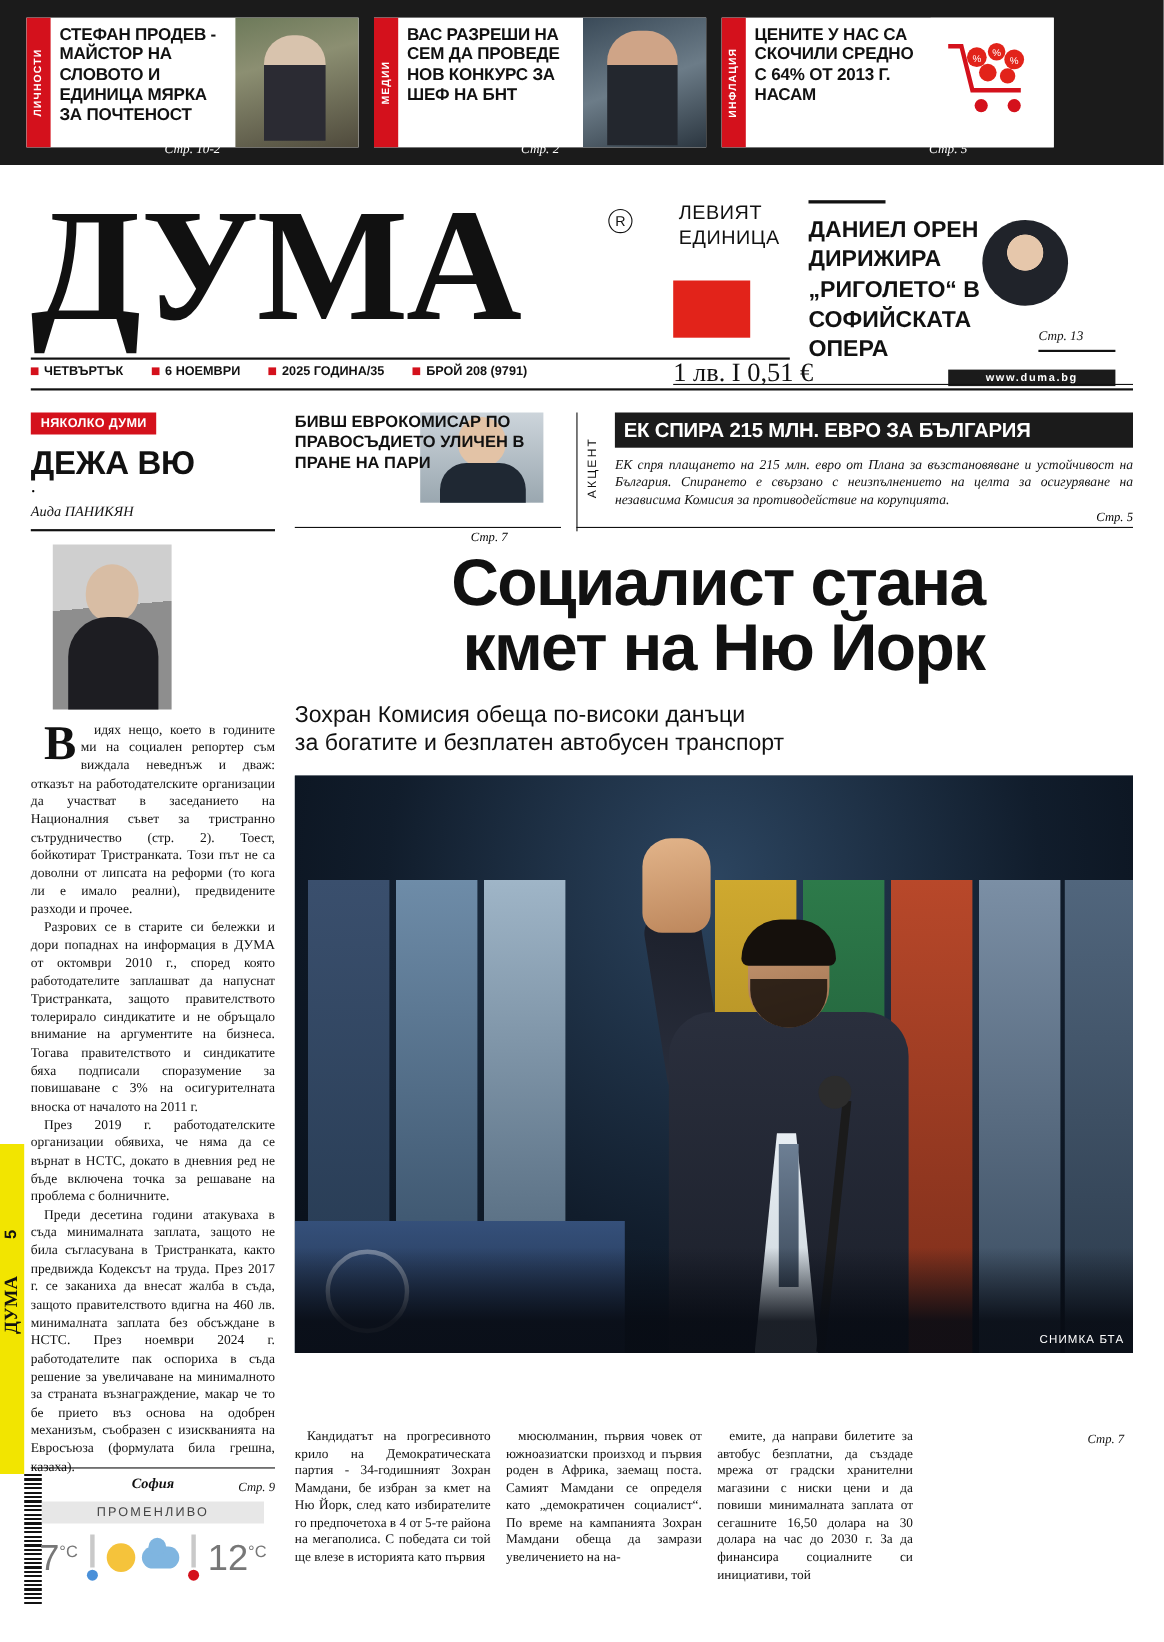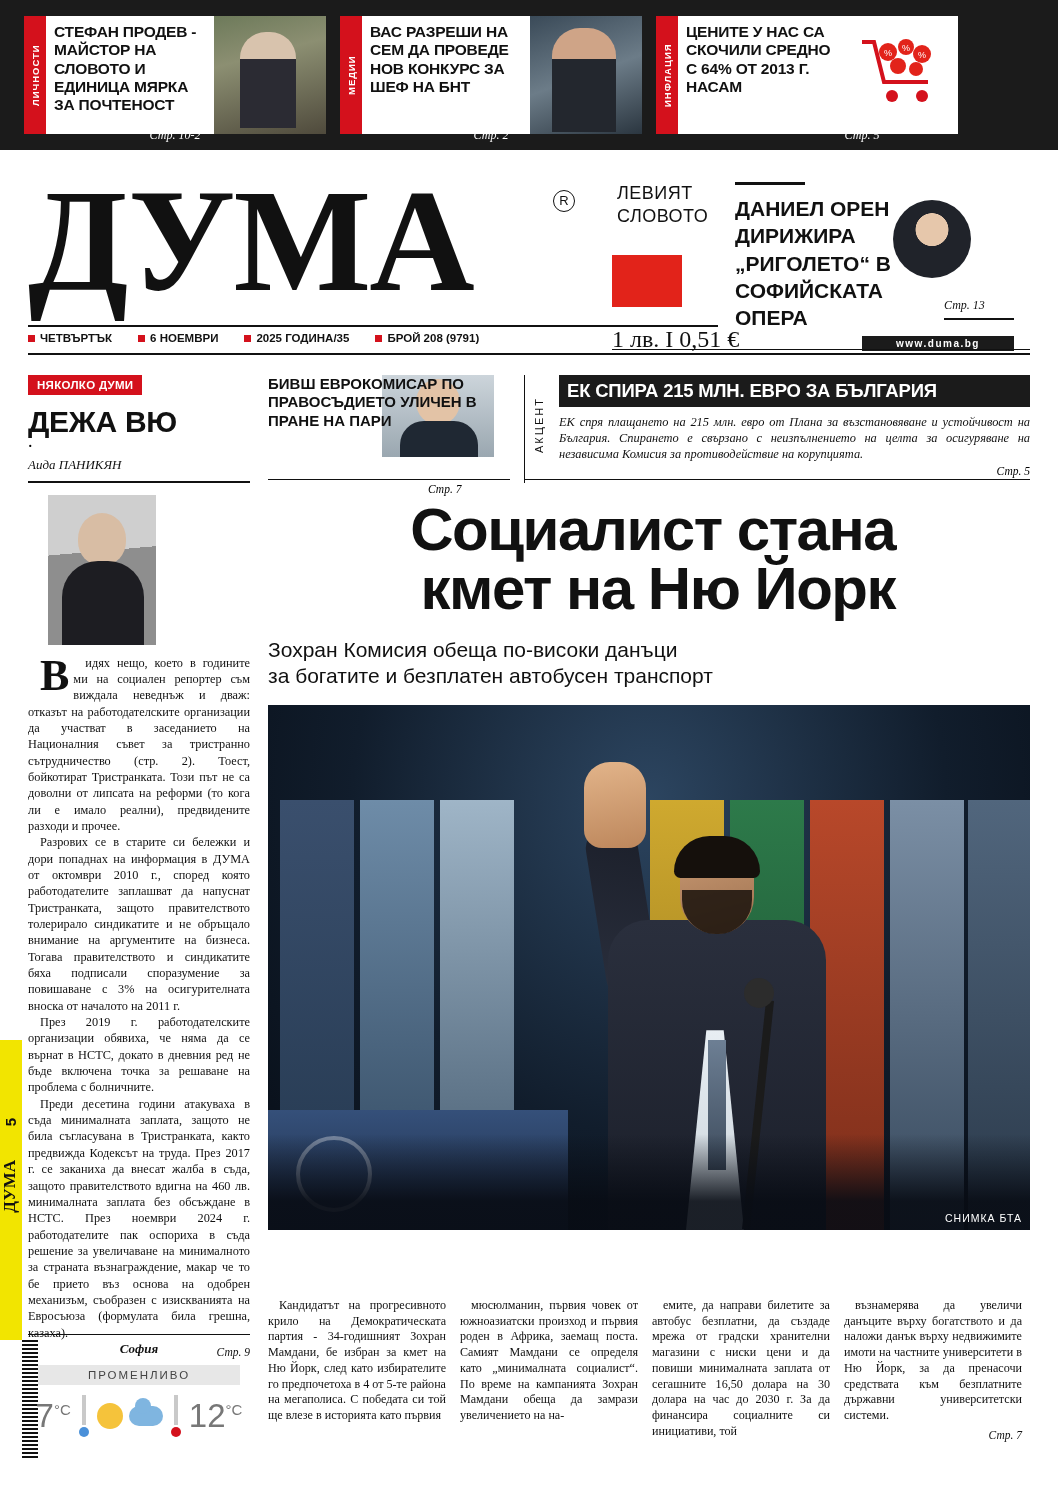--- a/index.html
+++ b/index.html
@@ -444,21 +444,21 @@
 <div style="position:absolute;top:128px;left:24px;width:302px;text-align:center;color:#fff;font-style:italic;font-size:12px;">Стр. 10-2</div>
 <div style="position:absolute;top:128px;left:340px;width:302px;text-align:center;color:#fff;font-style:italic;font-size:12px;">Стр. 2</div>
 <div style="position:absolute;top:128px;left:656px;width:302px;text-align:center;color:#fff;font-style:italic;font-size:12px;padding-left:110px;">Стр. 5</div>
 
 <div class="masthead">
   <div class="logo">ДУМА</div>
   <div class="logo-reg">R</div>
   <div class="logo-red-sq"></div>
   <div class="levi">
     <div>ЛЕВИЯТ</div>
-    <div>СЛОВОТО</div>
+    <div>ЕДИНИЦА</div>
   </div>
 
   <div class="oren-rule"></div>
   <div class="oren">
     <div class="oren-txt">ДАНИЕЛ ОРЕН ДИРИЖИРА „РИГОЛЕТО“ В СОФИЙСКАТА ОПЕРА</div>
   </div>
   <div class="oren-photo"></div>
   <div class="oren-page">Стр. 13</div>
   <div class="oren-underline"></div>
 
@@ -574,24 +574,23 @@
     <div class="crowd"></div>
     <div class="credit">СНИМКА БТА</div>
   </div>
 </div>
 
 <div class="bottom-cols">
   <div class="bcol">
     <p>Кандидатът на прогресивното крило на Демократическата партия - 34-годишният Зохран Мамдани, бе избран за кмет на Ню Йорк, след като избирателите го предпочетоха в 4 от 5-те района на мегаполиса. С победата си той ще влезе в историята като първия</p>
   </div>
   <div class="bcol">
-    <p>мюсюлманин, първия човек от южноазиатски произход и първия роден в Африка, заемащ поста. Самият Мамдани се определя като „минималната социалист“.
+    <p>мюсюлманин, първия човек от южноазиатски произход и първия роден в Африка, заемащ поста. Самият Мамдани се определя като „демократичен социалист“.
 По време на кампанията Зохран Мамдани обеща да замрази увеличението на на-</p>
   </div>
   <div class="bcol">
     <p>емите, да направи билетите за автобус безплатни, да създаде мрежа от градски хранителни магазини с ниски цени и да повиши минималната заплата от сегашните 16,50 долара на 30 долара на час до 2030 г.
 За да финансира социалните си инициативи, той</p>
   </div>
   <div class="bcol last">
-    <p>възнамерява да увеличи данъците върху богатството и да наложи данък върху недвижимите имоти на частните университети в Ню Йорк, за да пренасочи средствата към безплатните държавни университетски системи.</p>
     <div class="bottom-page">Стр. 7</div>
   </div>
 </div>
 
 </body></html>

